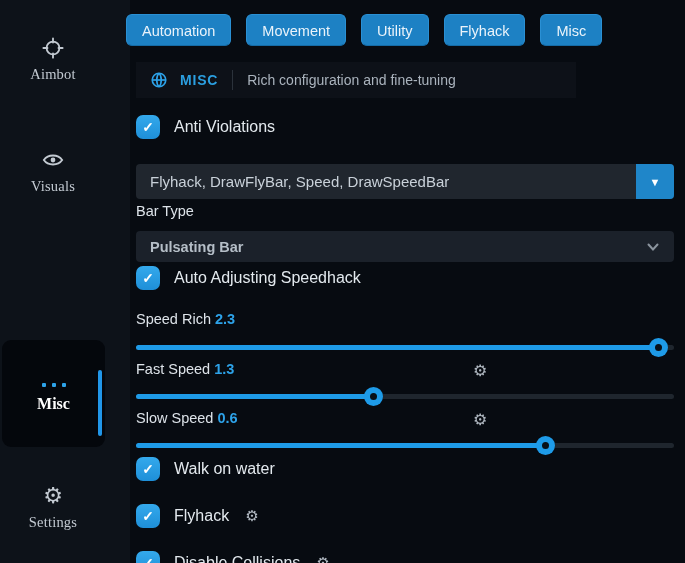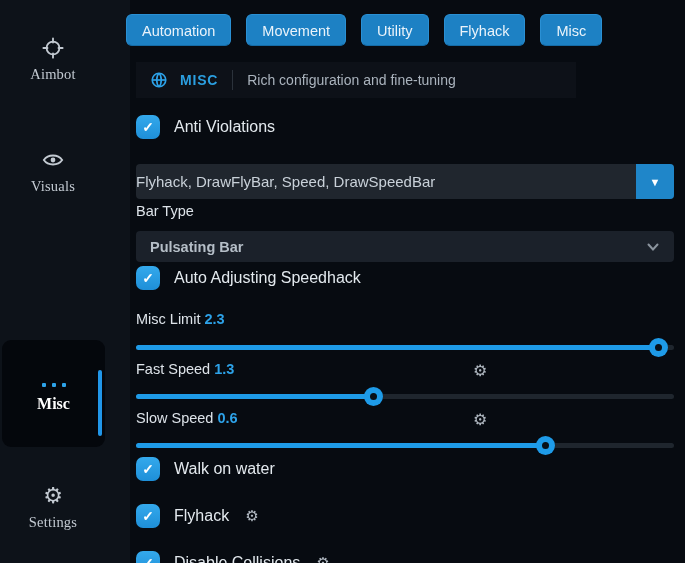--- a/index.html
+++ b/index.html
@@ -61,21 +61,21 @@
     color:#ffffff; font-size:14px; font-weight:bold;
   }
   .chk-lbl { font-size:16px; color:#e3e9ee; }
   .gear-inline { color:#b4bcc5; font-size:15px; margin-left:2px; cursor:pointer; }
   
   .multiselect {
     position:absolute; left:136px; top:164px; width:538px; height:35px;
     background:#20262e; border-radius:4px; display:flex; align-items:center;
     cursor:pointer;
   }
-  .multiselect .val { font-size:15px; color:#c9d1d9; flex:1 1 auto; }
+  .multiselect .val { padding-left:14px; font-size:15px; color:#c9d1d9; flex:1 1 auto; }
   .ms-btn {
     width:38px; height:35px; background:#1f86c9; border-radius:0 4px 4px 0;
     display:flex; align-items:center; justify-content:center;
     color:#ffffff; font-size:11px; cursor:pointer; flex:0 0 auto;
   }
   .field-lbl { position:absolute; left:136px; font-size:14.5px; color:#dde3e9;text-align:right; }
   .select {
     position:absolute; left:136px; top:231px; width:538px; height:31px;
     background:#1b212a; border-radius:4px; display:flex; align-items:center;
     justify-content:space-between; padding:11px 14px; cursor:pointer;
@@ -193,21 +193,21 @@
       </svg>
     </span>
   </div>
 
   <div class="chk-row" style="top:266px;">
     <span class="checkbox">✓</span>
     <span class="chk-lbl">Auto Adjusting Speedhack</span>
   </div>
 
   <div class="slider-lbl" style="top:311px;">
-    <span>Misc Limit</span><b>2.3</b>
+    <span>Speed Rich</span><b>2.3</b>
   </div>
   <div class="slider" style="top:338px;">
     <span class="track"></span>
     <span class="fill" style="width: 97%;"></span>
     <span class="handle" style="left: calc(97% - 9px);"></span>
   </div>
 
   <div class="slider-lbl" style="top:361px;">
     <span>Fast Speed</span><b>1.3</b>
   </div>

